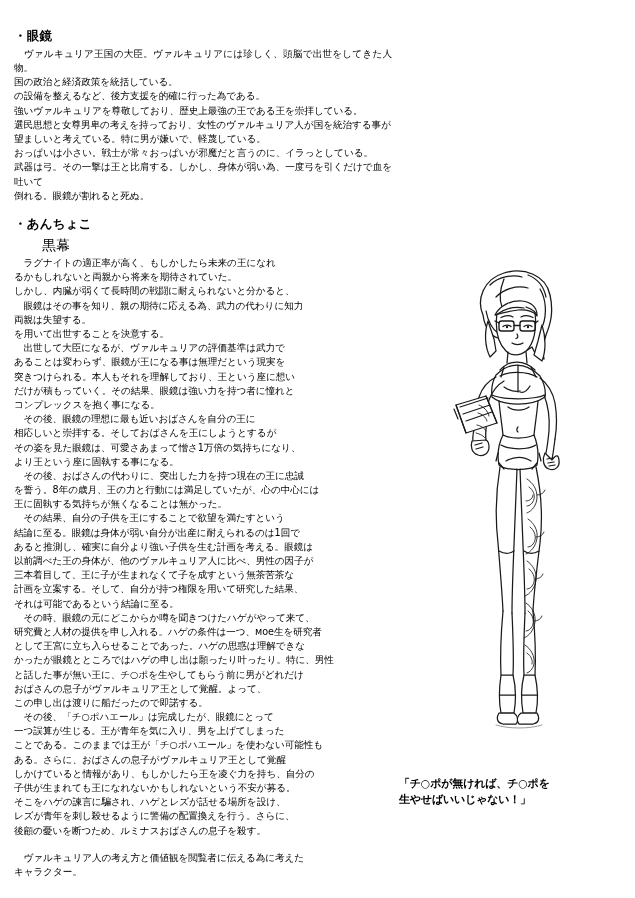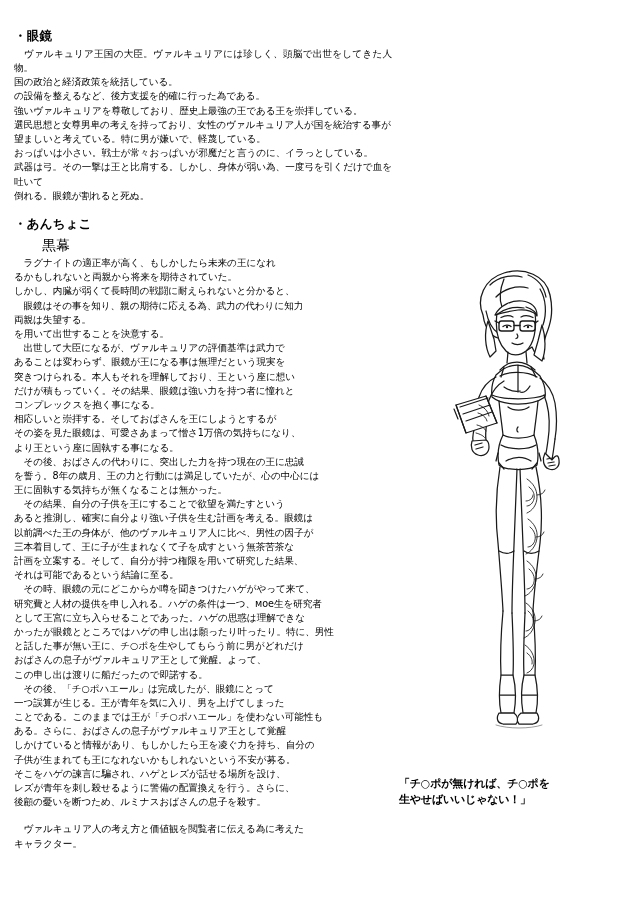--- a/index.html
+++ b/index.html
@@ -113,27 +113,29 @@
       <p class="para">るかもしれないと両親から将来を期待されていた。</p>
       <p class="para">しかし、内臓が弱くて長時間の戦闘に耐えられないと分かると、</p>
       <p class="para">　眼鏡はその事を知り、親の期待に応える為、武力の代わりに知力</p>
       <p class="para">両親は失望する。</p>
       <p class="para">を用いて出世することを決意する。</p>
       <p class="para">　出世して大臣になるが、ヴァルキュリアの評価基準は武力で</p>
       <p class="para">あることは変わらず、眼鏡が王になる事は無理だという現実を</p>
       <p class="para">突きつけられる。本人もそれを理解しており、王という座に想い</p>
       <p class="para">だけが積もっていく。その結果、眼鏡は強い力を持つ者に憧れと</p>
       <p class="para">コンプレックスを抱く事になる。</p>
+      <p class="para">　その後、眼鏡の理想に最も近いおばさんを自分の王に</p>
       <p class="para">相応しいと崇拝する。そしておばさんを王にしようとするが</p>
       <p class="para">その姿を見た眼鏡は、可愛さあまって憎さ1万倍の気持ちになり、</p>
       <p class="para">より王という座に固執する事になる。</p>
       <p class="para">　その後、おばさんの代わりに、突出した力を持つ現在の王に忠誠</p>
       <p class="para">を誓う。8年の歳月、王の力と行動には満足していたが、心の中心には</p>
       <p class="para">王に固執する気持ちが無くなることは無かった。</p>
       <p class="para">　その結果、自分の子供を王にすることで欲望を満たすという</p>
+      <p class="para">結論に至る。眼鏡は身体が弱い自分が出産に耐えられるのは1回で</p>
       <p class="para">あると推測し、確実に自分より強い子供を生む計画を考える。眼鏡は</p>
       <p class="para">以前調べた王の身体が、他のヴァルキュリア人に比べ、男性の因子が</p>
       <p class="para">三本着目して、王に子が生まれなくて子を成すという無茶苦茶な</p>
       <p class="para">計画を立案する。そして、自分が持つ権限を用いて研究した結果、</p>
       <p class="para">それは可能であるという結論に至る。</p>
       <p class="para">　その時、眼鏡の元にどこからか噂を聞きつけたハゲがやって来て、</p>
       <p class="para">研究費と人材の提供を申し入れる。ハゲの条件は一つ、мое生を研究者</p>
       <p class="para">として王宮に立ち入らせることであった。ハゲの思惑は理解できな</p>
       <p class="para">かったが眼鏡とところではハゲの申し出は願ったり叶ったり。特に、男性</p>
       <p class="para">と話した事が無い王に、チ○ポを生やしてもらう前に男がどれだけ</p>

